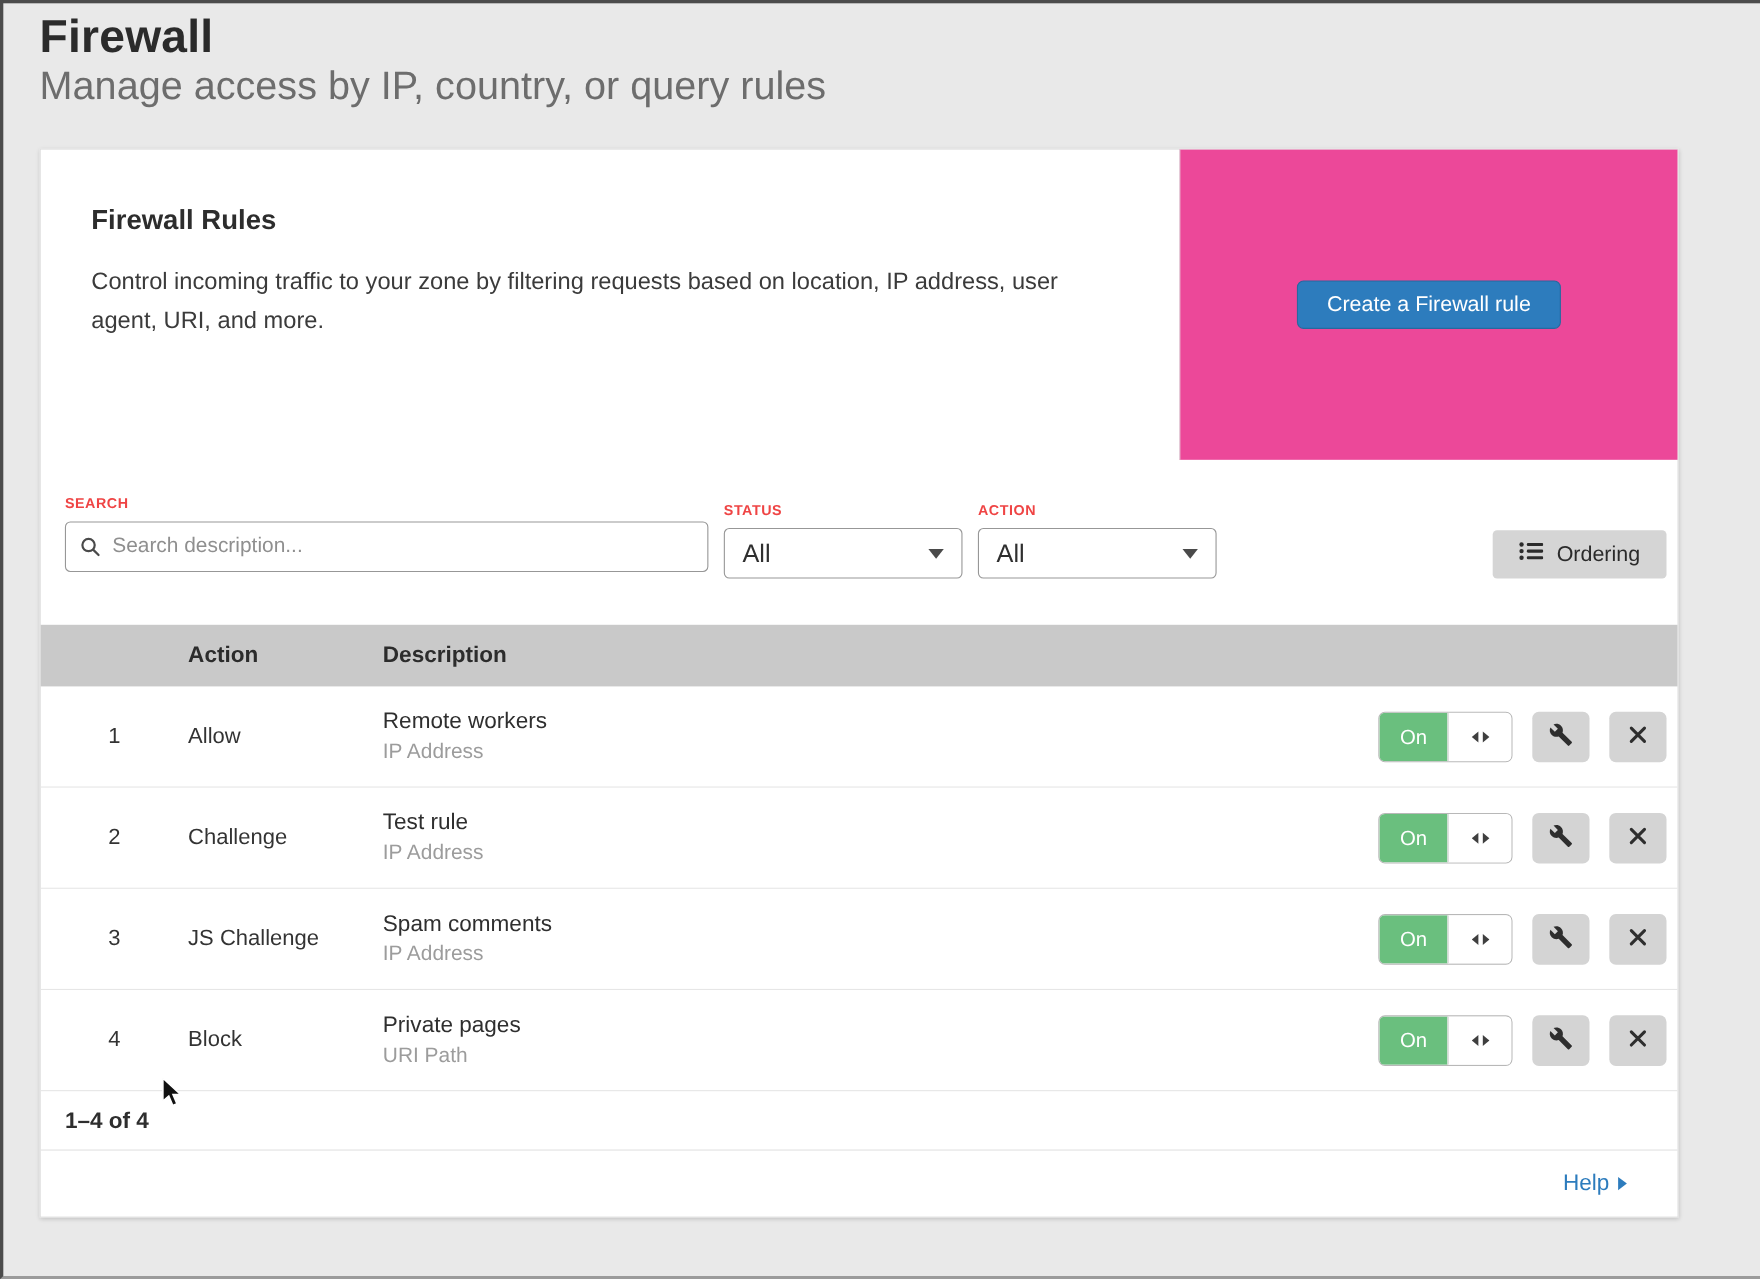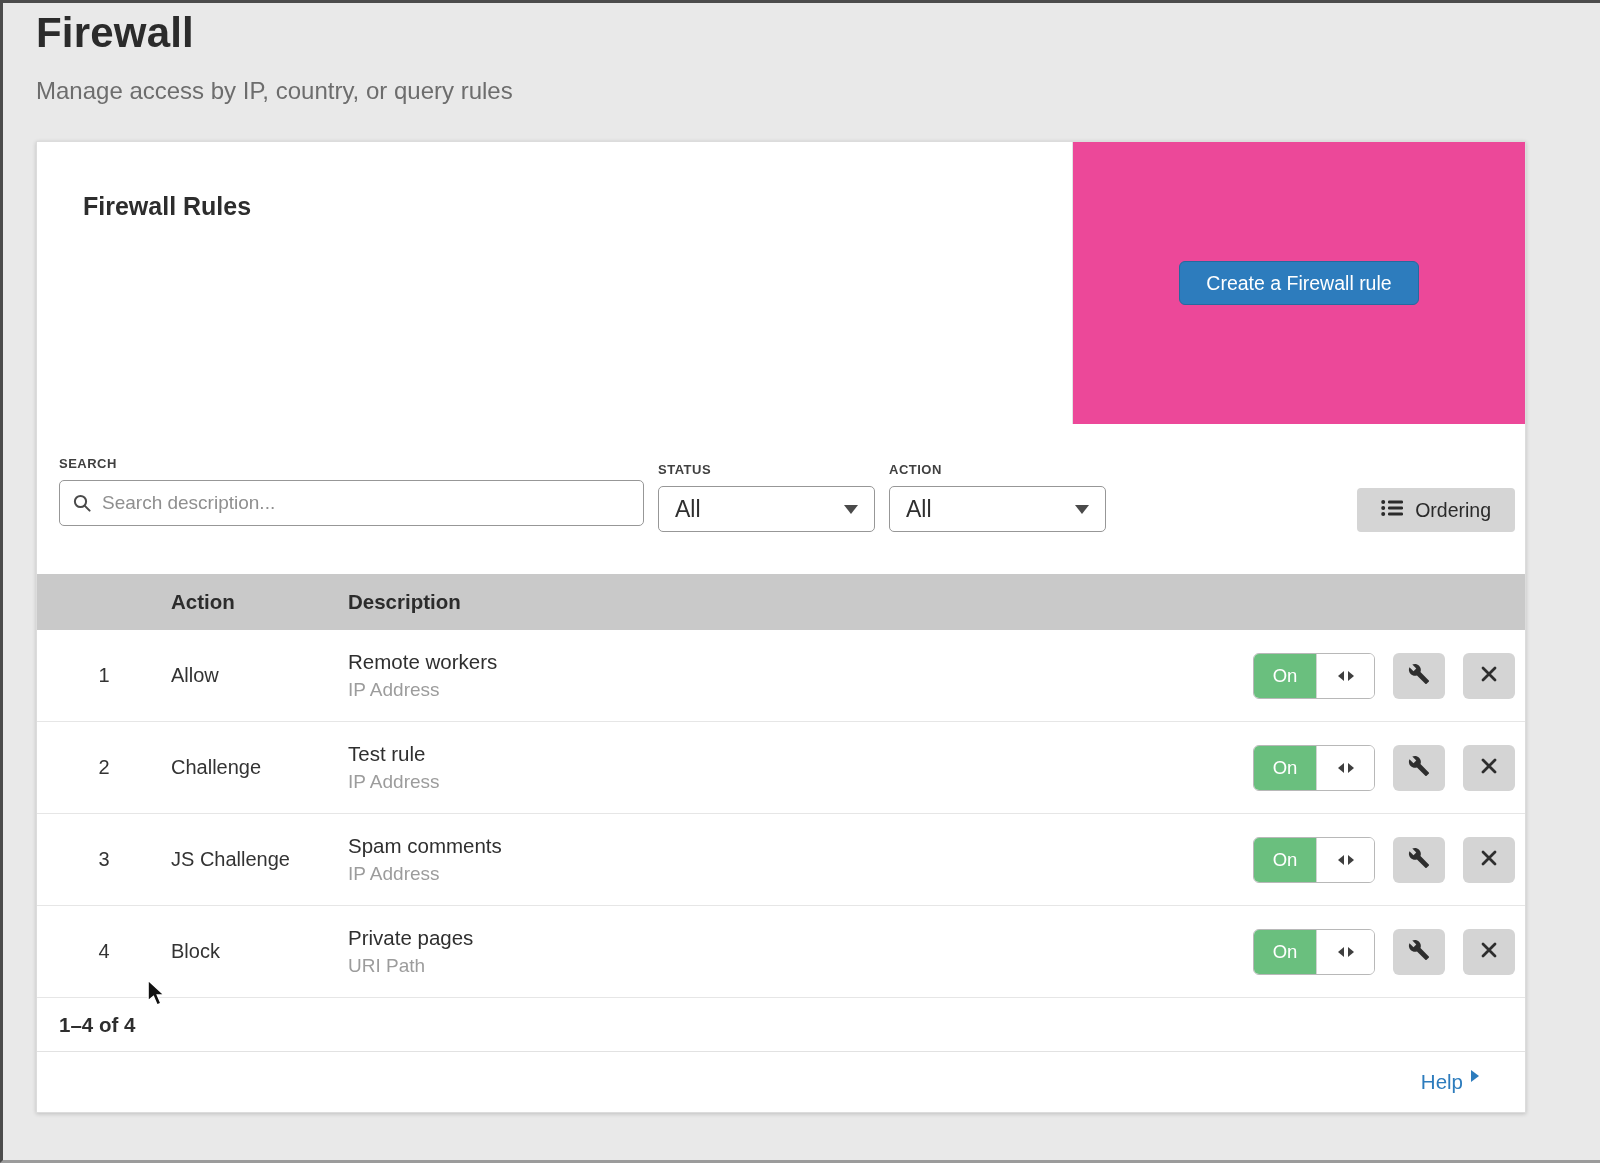--- a/index.html
+++ b/index.html
@@ -10,21 +10,21 @@
     position:relative;
     overflow:hidden;
     border-top:3px solid #4c4c4c;
     border-left:3px solid #4c4c4c;
     border-bottom:3px solid #9b9b9b;
   }
 
   
   .page-header { padding:6px 0 0 33px; }
   .page-title { font-size:42px; font-weight:700; color:#2b2b2b; letter-spacing:.2px; }
-  .page-subtitle { margin-top:20px; font-size:24px; font-weight:400; color:#6d6d6d; }
+  .page-subtitle { font-size:36px; font-weight:400; color:#6d6d6d; }
 
   
   .card {
     margin:36px 0 0 33px;
     width:1490px;
     background:#ffffff;
     border:1px solid #dcdcdc;
     box-shadow:0 1px 4px rgba(0,0,0,.18);
   }
 
@@ -39,21 +39,21 @@
   }
   .create-btn {
     height:44px; padding:0 26px; font-size:19.5px; font-family:inherit;
     background:var(--accent-blue,#2d7cbd); color:#ffffff;
     border:1px solid #26699f; border-radius:6px; cursor:pointer;
   }
 
   
   .filters { display:flex; align-items:flex-end; padding:32px 10px 42px 22px; }
   .filter-group { display:flex; flex-direction:column; }
-  .filter-label { font-size:13px; font-weight:700; letter-spacing:.5px; color:#404040; margin-bottom:9px; }
+  .filter-label { font-size:13px; font-weight:700; letter-spacing:.5px; color:#ef4444; margin-bottom:9px; }
   .search-box { position:relative; width:585px; height:52px; }
   .search-box input {
     width:100%; height:46px; border:1px solid #979797; border-radius:5px;
     padding:0 14px 0 42px; font-size:19px; color:#333; font-family:inherit; background:#fff;
   }
   .search-box input::placeholder { color:#8f8f8f; }
   .search-icon { position:absolute; left:13px; top:13px; width:20px; height:20px; }
   .select-box {
     width:217px; height:46px; margin-left:14px;
     border:1px solid #979797; border-radius:5px; background:#fff;
@@ -100,39 +100,40 @@
     background:#d4d4d4; border:none; border-radius:6px;
     display:flex; align-items:center; justify-content:center; cursor:pointer;
   }
 
   
   .pagination {
     height:54px; display:flex; align-items:center; padding-left:22px;
     font-size:20.5px; font-weight:700; color:#2e2e2e; border-bottom:1px solid #e2e2e2;
   }
   .help-row { height:60px; display:flex; align-items:center; justify-content:flex-end; padding-right:46px; }
-  .help-link { color:var(--accent-blue,#2d7cbd); font-size:20.5px; display:flex; gap:8px; cursor:pointer; text-decoration:none;margin-left:32px; }
+  .help-link { color:var(--accent-blue,#2d7cbd); font-size:20.5px; display:flex; align-items:center; gap:8px; cursor:pointer; text-decoration:none;margin-left:32px; }
   .help-tri { width:0;height:0;border-top:6px solid transparent;border-bottom:6px solid transparent;border-left:8px solid var(--accent-blue,#2d7cbd); }
 
   
   .mouse-cursor { position:absolute; left:142px; top:976px; z-index:10; pointer-events:none; }
 </style>
 </head>
 <body>
 
 <div class="page-header">
   <div class="page-title">Firewall</div>
   <div class="page-subtitle">Manage access by IP, country, or query rules</div>
 </div>
 
 <div class="card">
 
   <div class="card-top">
     <div class="card-top-left">
       <div class="panel-heading">Firewall Rules</div>
+      <p class="panel-desc">Control incoming traffic to your zone by filtering requests based on location, IP address, user agent, URI, and more.</p>
     </div>
     <div class="card-top-right">
       <button class="create-btn">Create a Firewall rule</button>
     </div>
   </div>
 
   <div class="filters">
     <div class="filter-group">
       <div class="filter-label">SEARCH</div>
       <div class="search-box">

